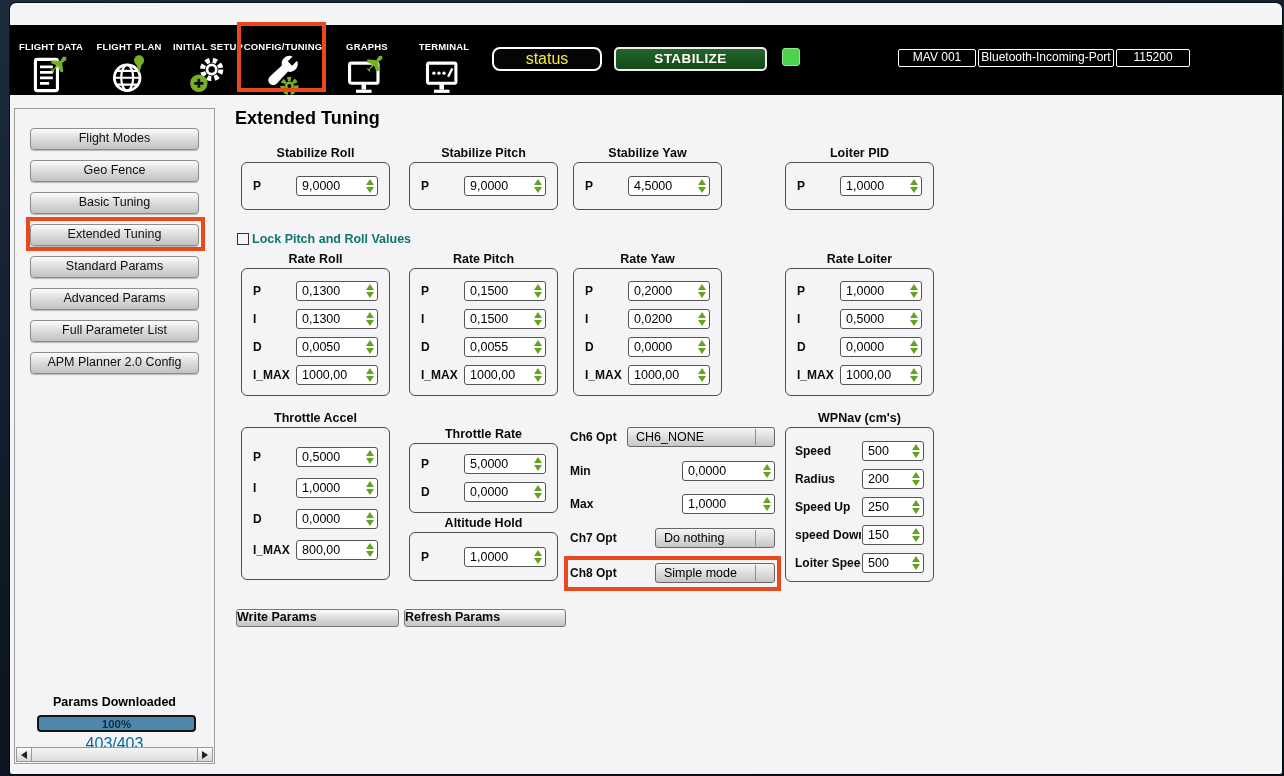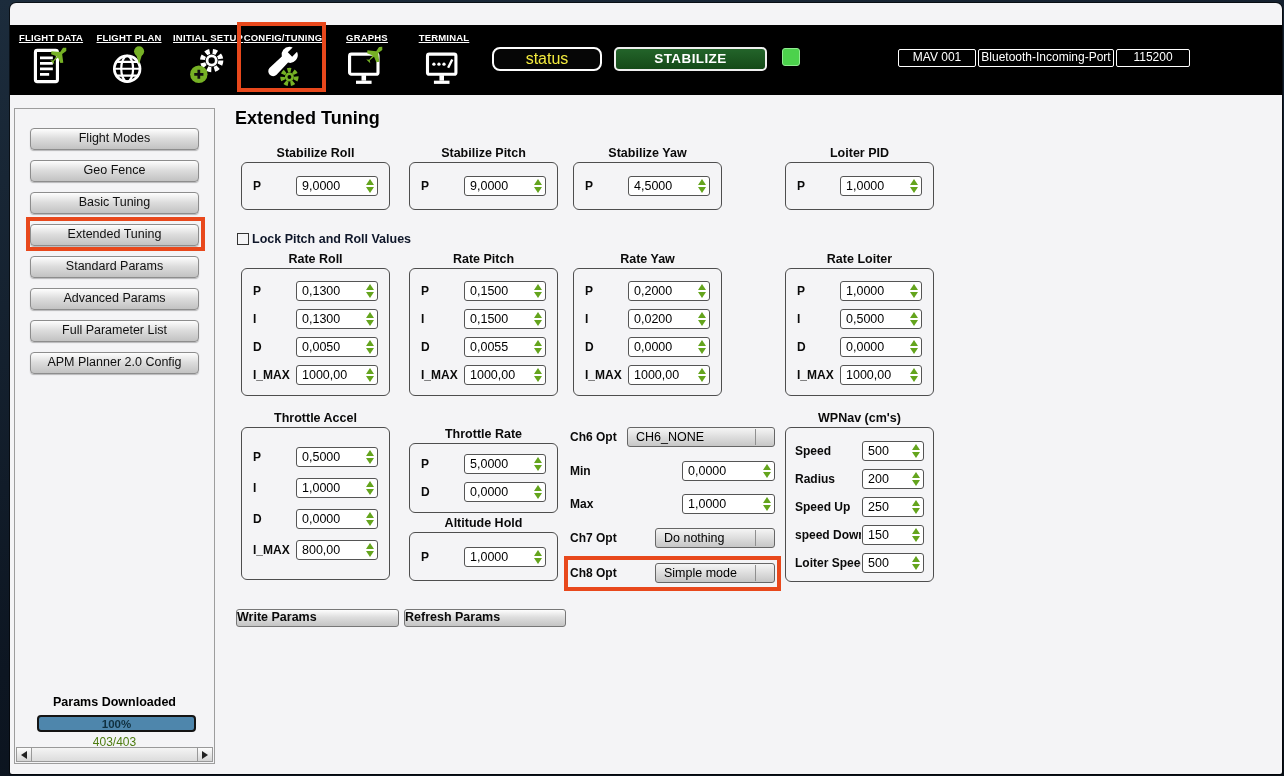--- a/index.html
+++ b/index.html
@@ -14,56 +14,56 @@
     box-shadow:0 0 0 1px rgba(0,0,0,.6);
   }
   
   .titlebar{position:absolute;left:0;top:0;right:0;height:22px;background:#e8e8e8;border-bottom:1px solid #bdbdbd;}
   .lights{position:absolute;left:9px;top:5px;display:flex;gap:8px;}
   .light{width:12px;height:12px;border-radius:50%;background:#dadada;border:1px solid #c0c0c0;box-sizing:border-box;}
   .titletext{text-align:center;font-size:13px;color:#9a9a9a;line-height:21px;white-space:nowrap;}
   
   .toolbar{position:absolute;left:0;top:22px;right:0;height:70px;background:#000;}
   .tool{position:absolute;top:2px;text-align:center;color:#fff;cursor:default;}
-  .tlabel{font-size:9.5px;font-weight:bold;letter-spacing:.2px;margin-top:5px;white-space:nowrap;text-decoration:underline;}
+  .tlabel{font-size:9.5px;font-weight:bold;letter-spacing:.2px;margin-top:14px;white-space:nowrap;}
   .tool svg{width:44px;height:44px;margin-top:1px;}
   .statusbtn{position:absolute;left:482px;top:22px;width:110px;height:24px;background:#060606;border:2px solid #fdfdfd;border-radius:8px;box-sizing:border-box;color:#f3ea3e;font-size:16px;text-align:center;line-height:19px;}
   .modebtn{position:absolute;left:604px;top:22px;width:153px;height:24px;background:linear-gradient(#23642a,#154a18);border:2px solid #efefef;border-radius:5px;box-sizing:border-box;color:#fff;font-size:13.5px;font-weight:bold;letter-spacing:.4px;text-align:center;line-height:19px;}
   .armled{position:absolute;left:772px;top:23px;width:18px;height:18px;background:#4cd24c;border:1px solid #90ec90;border-radius:3px;box-sizing:border-box;}
   .blackbox{position:absolute;top:24px;height:18px;background:#000;border:1px solid #fff;border-radius:2px;box-sizing:border-box;color:#fff;font-size:12px;line-height:15px;text-align:center;white-space:nowrap;}
   .connect{position:absolute;left:1191px;top:2px;width:76px;text-align:center;color:#fff;}
   .connect svg{width:46px;height:46px;margin-top:1px;}
   
   .hl{position:absolute;border:4px solid #e8481c;z-index:40;pointer-events:none;box-sizing:border-box;}
   
   .sidepanel{position:absolute;left:4px;top:105px;width:201px;height:656px;background:#f4f4f6;border:1px solid #9d9d9d;box-sizing:border-box;}
   .sbtn{position:absolute;left:15px;width:169px;height:22px;background:linear-gradient(180deg,#fefefe 0%,#dedede 45%,#c2c2c2 100%);border:1px solid #8d8d8d;border-radius:4px;box-sizing:border-box;font-size:12.5px;color:#101010;text-align:center;line-height:19px;box-shadow:0 1px 1px rgba(0,0,0,.25);}
   .paramslabel{position:absolute;left:0;right:0;top:586px;text-align:center;font-size:12.5px;font-weight:bold;color:#000;}
   .pbar{position:absolute;left:22px;top:606px;width:155px;height:13px;border:2px solid #141414;border-radius:4px;background:#4e86ac;display:flex;align-items:flex-end;justify-content:center;font-size:11.5px;font-weight:bold;color:#10303f;}
-  .pcount{position:absolute;left:0;right:0;top:626px;text-align:center;font-size:12px;color:#4d7c0f;}
+  .pcount{position:absolute;left:0;right:0;top:626px;text-align:center;font-size:16px;color:#0369a1;}
   .hscroll{position:absolute;left:1px;right:1px;bottom:1px;height:15px;display:flex;background:#e6e6e6;}
   .scrollbtn{width:16px;height:100%;background:linear-gradient(#fdfdfd,#d5d5d5);border:1px solid #999;box-sizing:border-box;display:flex;align-items:center;justify-content:center;}
   .scrollthumb{flex:1;background:linear-gradient(#f4f4f4,#dcdcdc);border-top:1px solid #999;border-bottom:1px solid #999;box-sizing:border-box;}
   .tri-l{width:0;height:0;border-top:4px solid transparent;border-bottom:4px solid transparent;border-right:6px solid #222;}
   .tri-r{width:0;height:0;border-top:4px solid transparent;border-bottom:4px solid transparent;border-left:6px solid #222;}
   
   .pagetitle{position:absolute;left:225px;top:105px;font-size:18px;font-weight:bold;color:#000;}
   .group{position:absolute;}
   .gtitle{height:13px;font-size:12.5px;font-weight:bold;color:#0a0a0a;text-align:center;margin-bottom:3px;white-space:nowrap;}
   .gbox{border:1px solid #4e4e4e;border-radius:6px;box-sizing:border-box;display:flex;flex-direction:column;background:transparent;}
   .prow{display:flex;align-items:center;padding:0 11px;height:20px;flex:none;}
   .plabel{font-size:12px;font-weight:bold;color:#0a0a0a;white-space:nowrap;overflow:hidden;}
   .spin{margin-left:auto;width:82px;height:20px;border:1px solid #555;border-radius:3px;background:#fff;position:relative;box-sizing:border-box;display:flex;align-items:center;flex:none;}
   .spin.w93{width:93px;}
   .spin.w62{width:62px;}
   .sval{font-size:12.5px;color:#000;padding-left:5px;white-space:nowrap;}
   .arrows{position:absolute;right:3px;top:2px;bottom:2px;display:flex;flex-direction:column;justify-content:space-between;align-items:center;}
   .up{width:0;height:0;border-left:4.5px solid transparent;border-right:4.5px solid transparent;border-bottom:6px solid #64a41d;}
   .dn{width:0;height:0;border-left:4.5px solid transparent;border-right:4.5px solid transparent;border-top:6px solid #64a41d;}
-  .cbrow{position:absolute;left:227px;top:229px;display:flex;align-items:flex-start;gap:3px;font-size:12.5px;font-weight:600;color:#0f172a;}
+  .cbrow{position:absolute;left:227px;top:229px;display:flex;align-items:flex-start;gap:3px;font-size:12.5px;font-weight:600;color:#0f766e;}
   .cb{width:12px;height:12px;border:1px solid #333;background:#f4f4f6;box-sizing:border-box;margin-top:1px;}
   .chlabel{position:absolute;font-size:12px;font-weight:bold;color:#0a0a0a;white-space:nowrap;}
   .combo{position:absolute;height:20px;border:1px solid #666;border-radius:3px;background:linear-gradient(#f5f5f5,#c6c6c6);box-sizing:border-box;font-size:12.5px;color:#000;display:flex;align-items:center;padding-left:8px;white-space:nowrap;overflow:hidden;}
   .combo::after{content:"";position:absolute;right:18px;top:1px;bottom:1px;width:1px;background:#8f8f8f;}
   .spinabs{position:absolute;margin-left:0;}
   .actionbtn{position:absolute;top:606px;height:18px;background:linear-gradient(180deg,#fefefe 0%,#dedede 45%,#c4c4c4 100%);border:1px solid #777;border-radius:3px;box-sizing:border-box;font-size:12.5px;font-weight:600;color:#0a0a0a;text-align:left;line-height:15px;}
   .wplabel{width:66px;flex:none;}
 </style>
 </head>
 <body>

